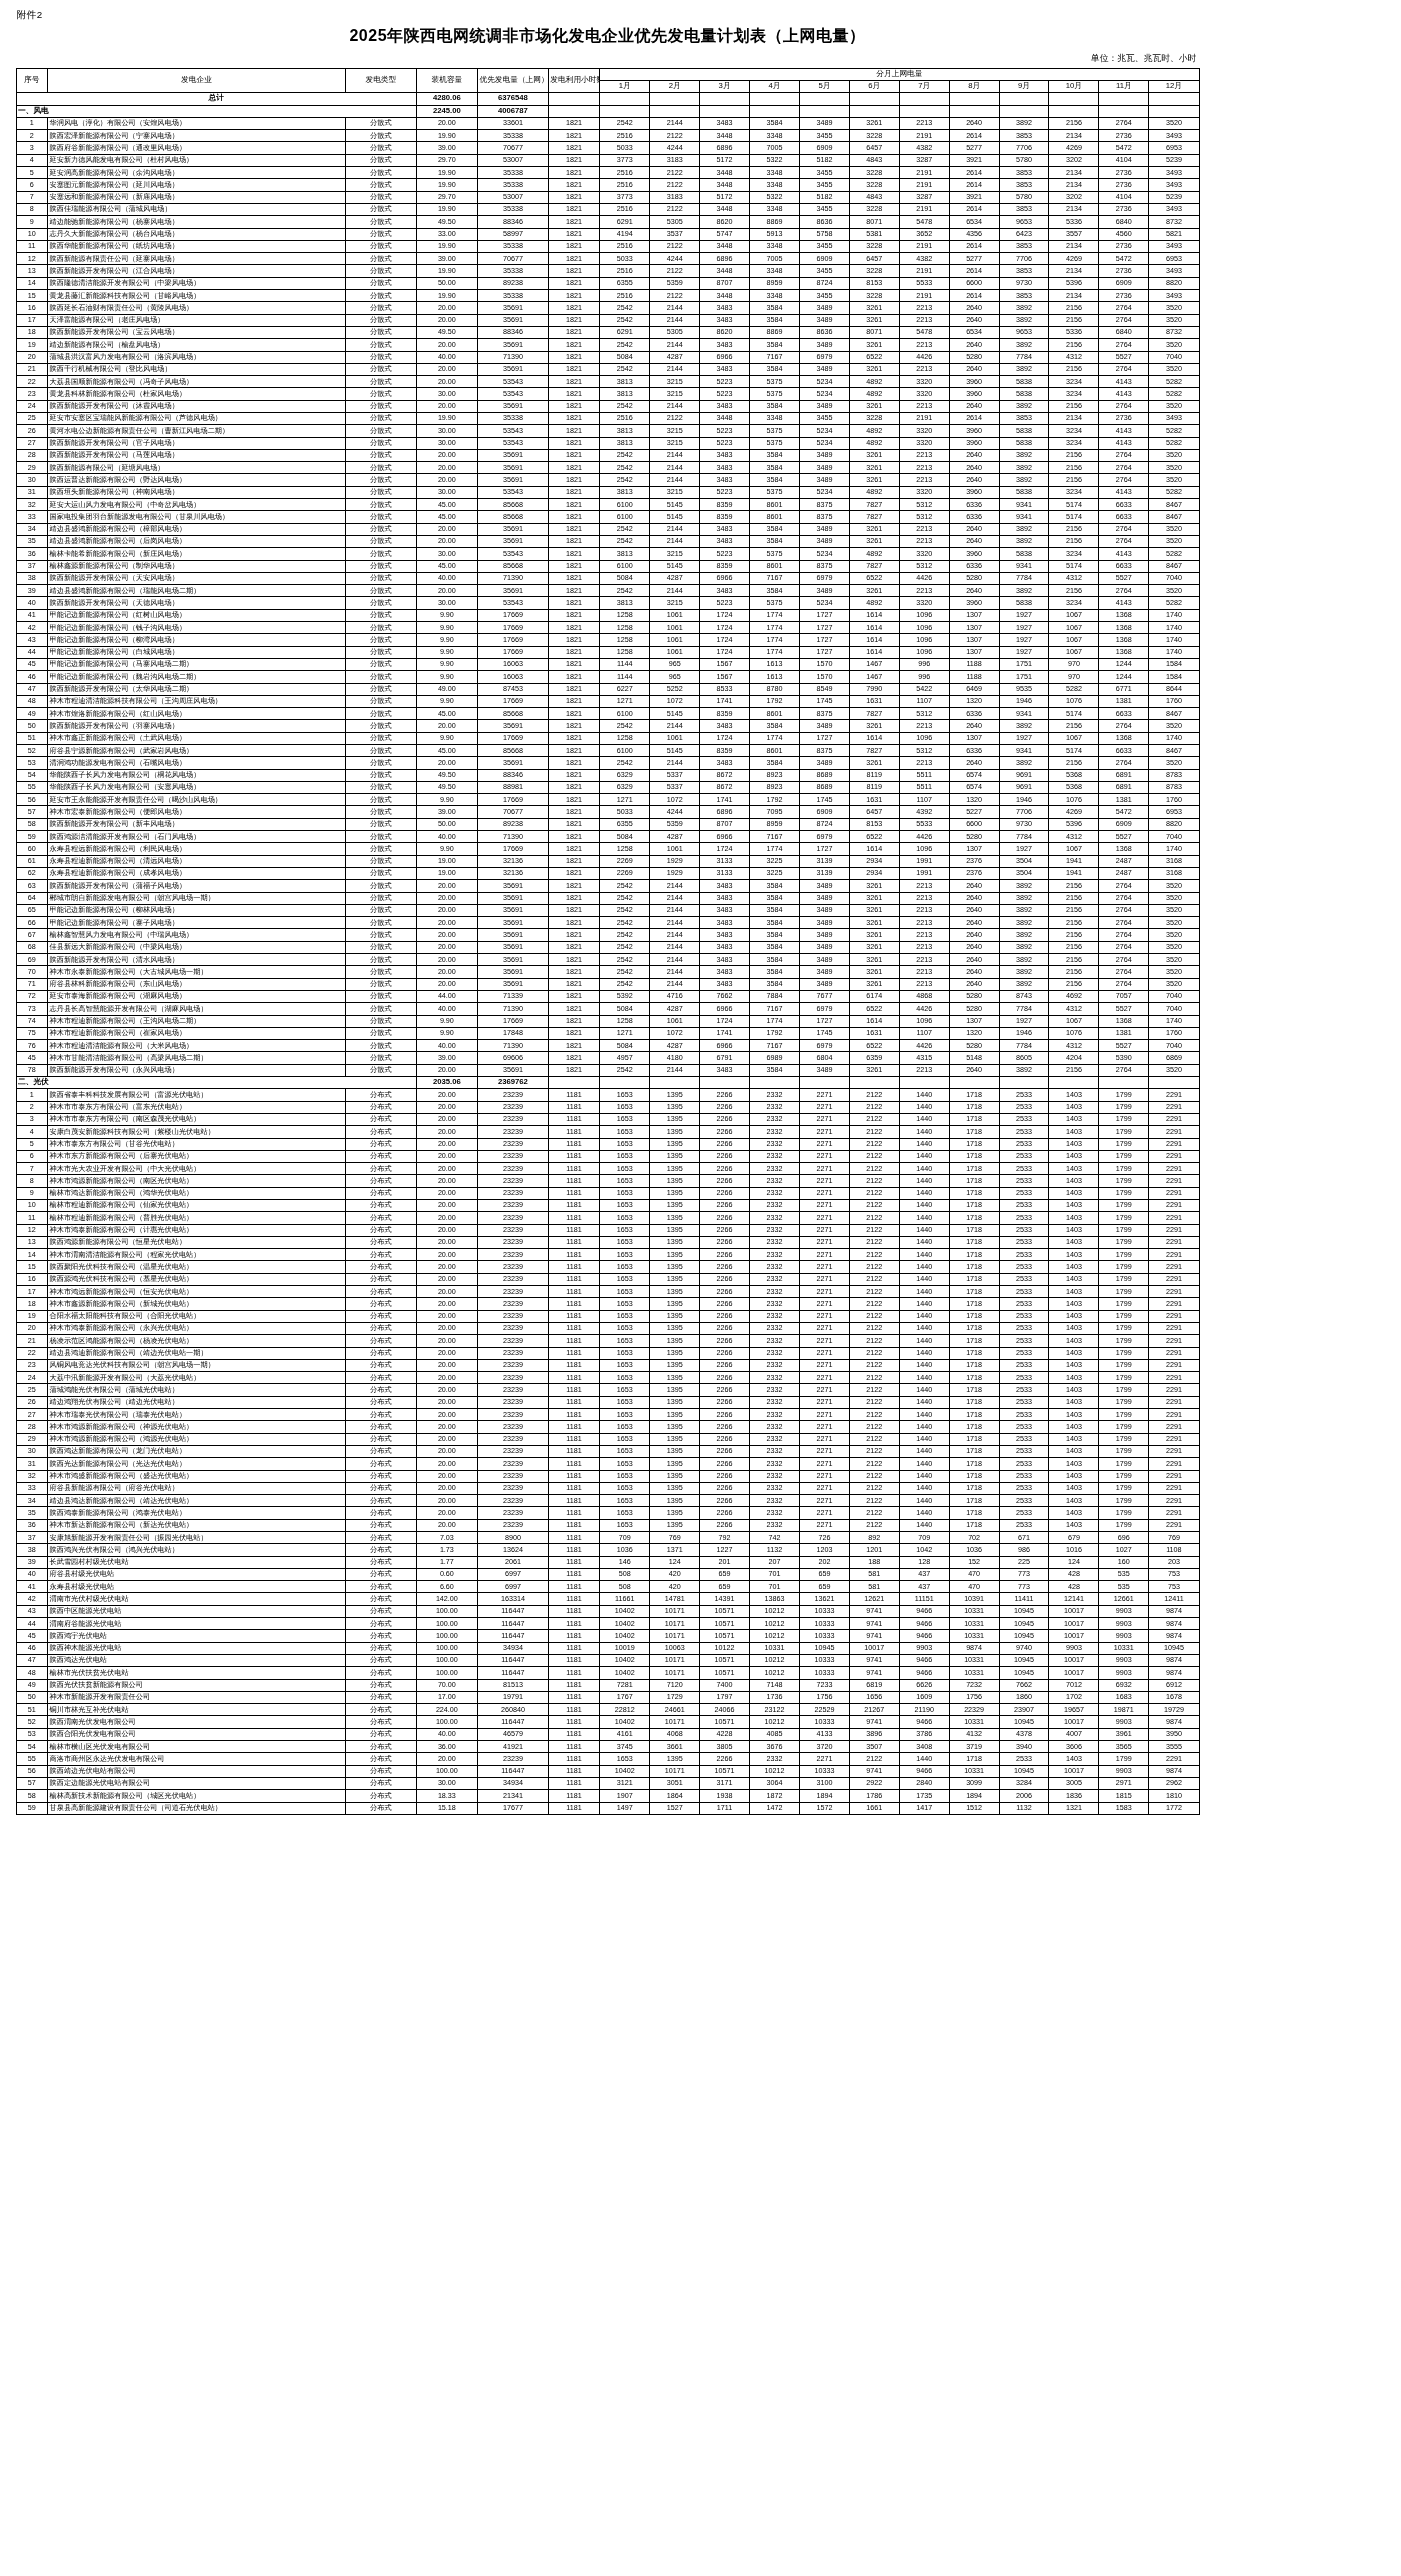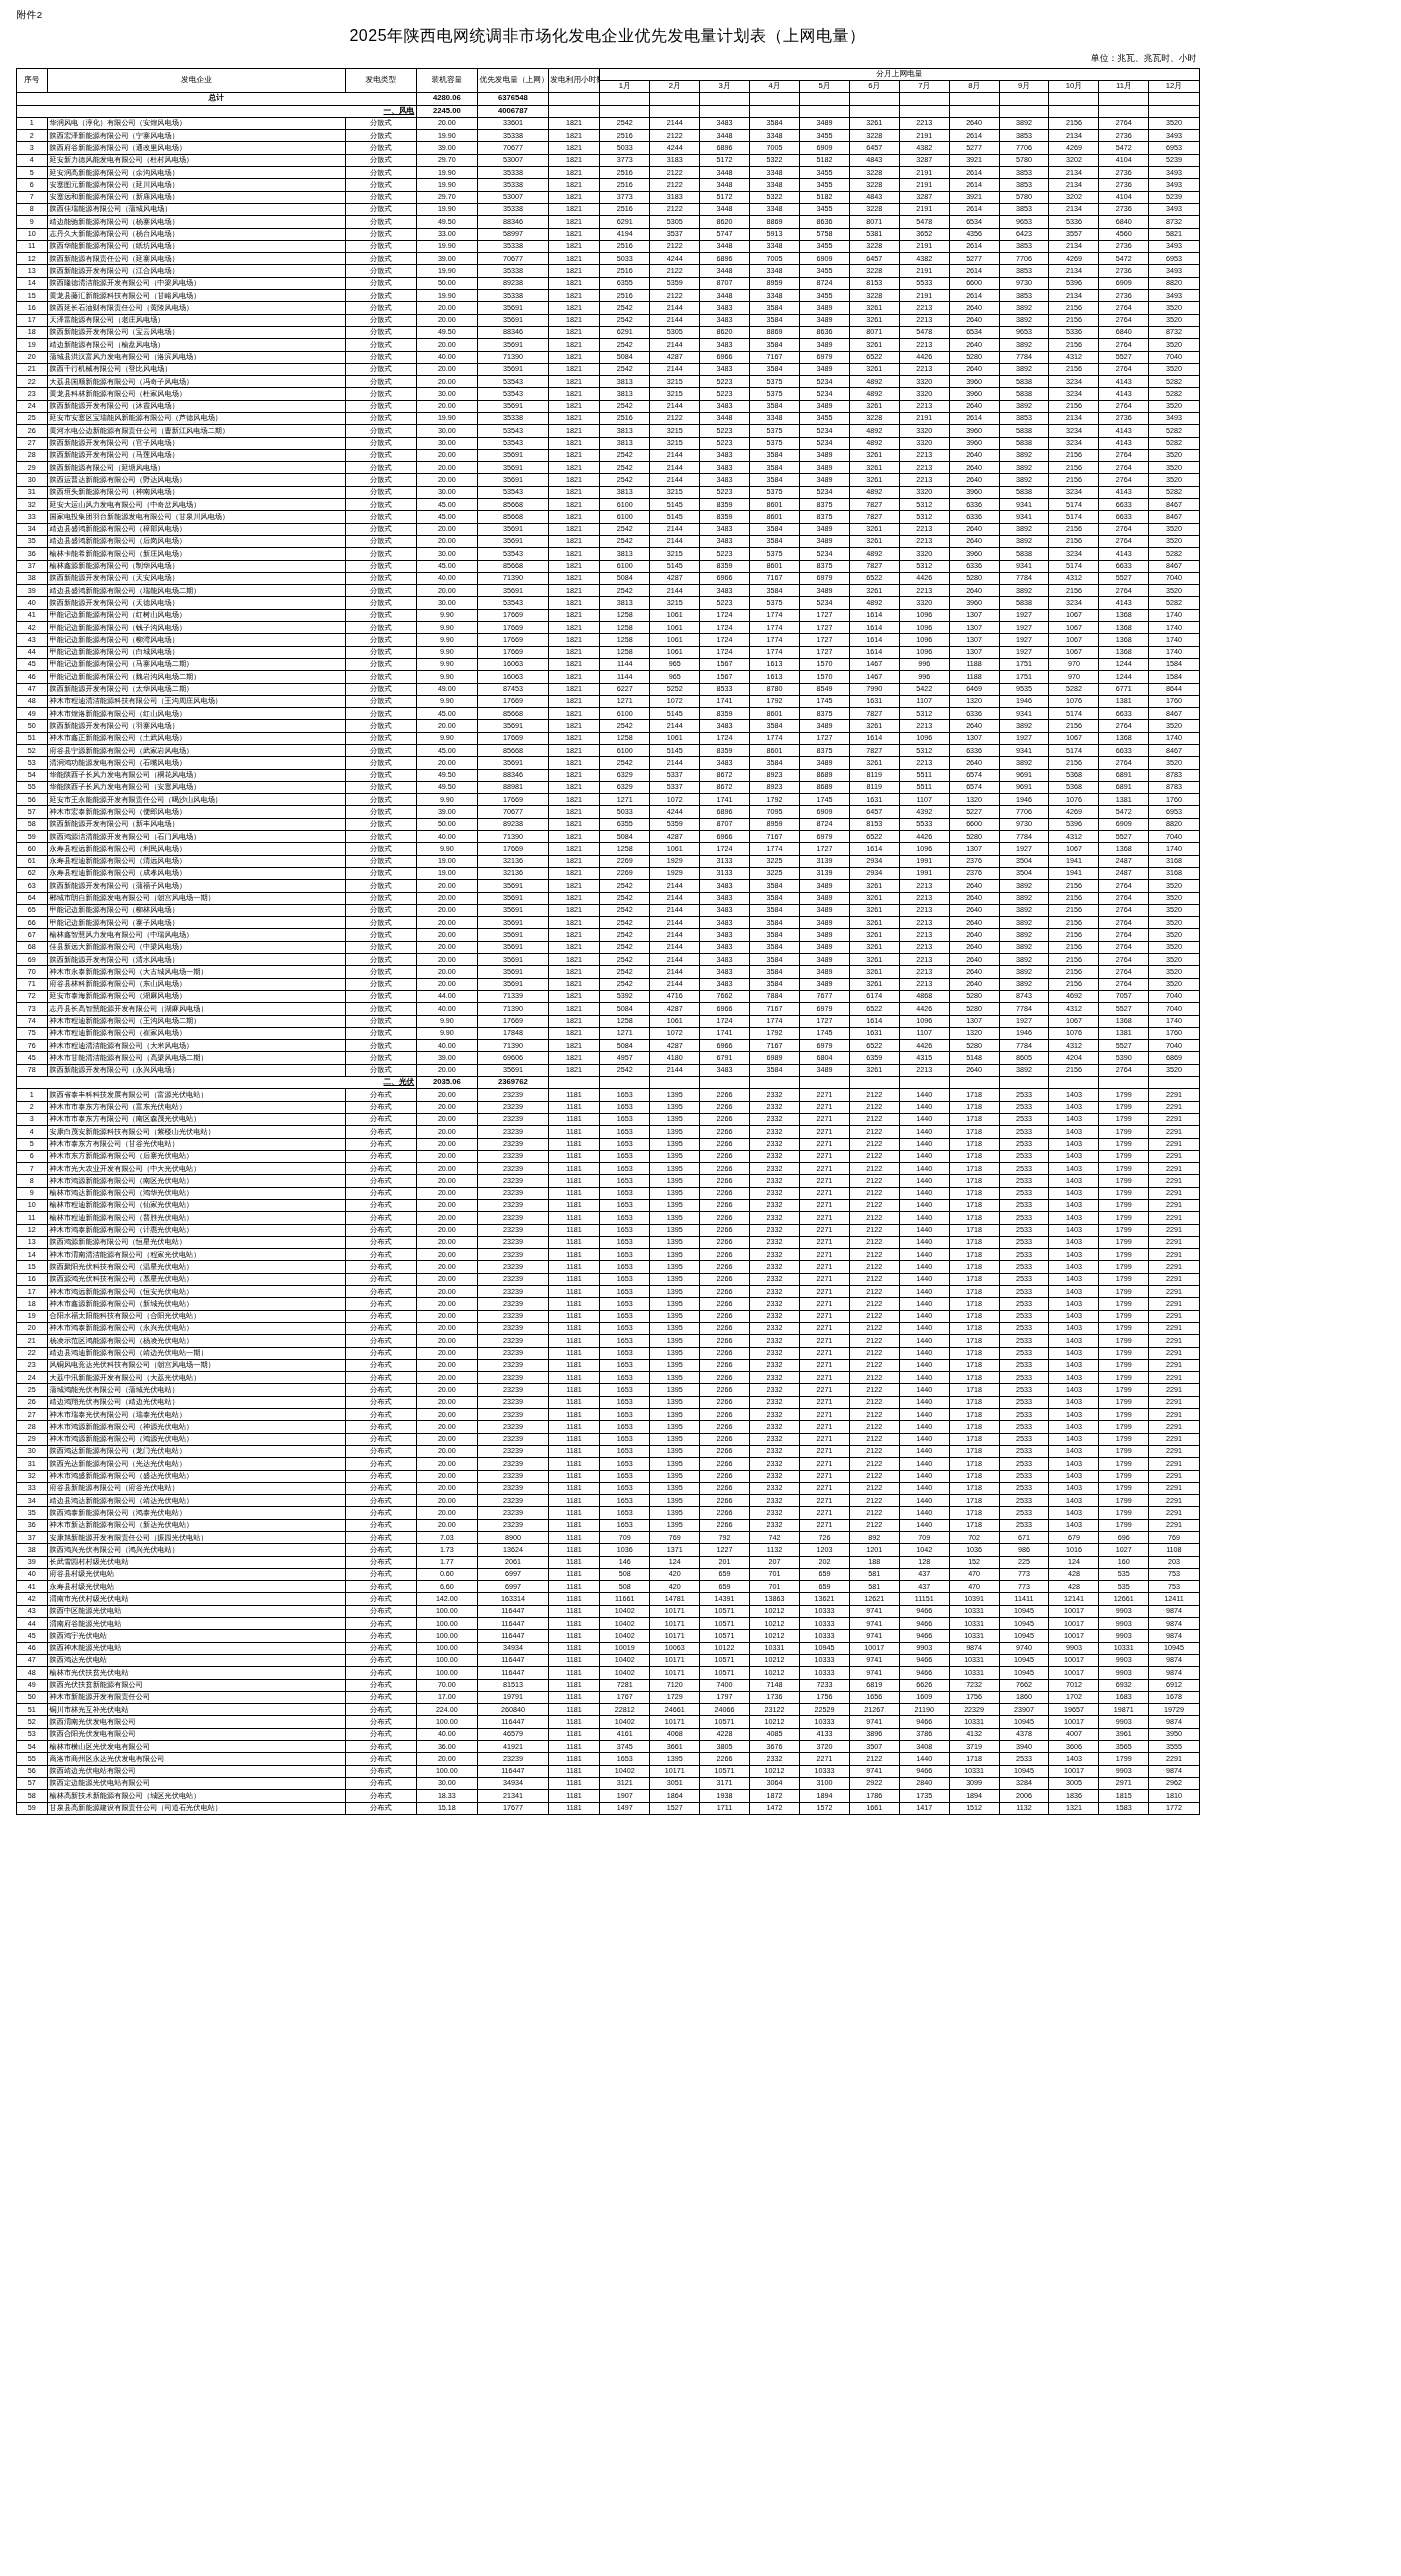--- a/index.html
+++ b/index.html
@@ -15,21 +15,21 @@
     box-sizing:border-box;
   }
   .attach{
     font-size:9.8px;
     margin:0 0 3.1px 1px;
     letter-spacing:0.3px;
   }
   .doc-title{
     text-align:center;
     font-size:16px;
-    font-weight:normal;
+    font-weight:bold;
     margin:4.1px 0 5.2px 0;
     letter-spacing:0.5px;
   }
   .unit-line{
     text-align:right;
     font-size:8.8px;
     margin:0 3.1px 3.1px 0;
     font-family:Liberation Mono, monospace;
   }
   table.plan{
@@ -41,21 +41,21 @@
   table.plan td, table.plan th{
     border:0.5px solid #000;
     padding:0.5px 1.5px;
     line-height:1.15;
     height:10.3px;
     overflow:hidden;
     white-space:nowrap;
   }
   th{font-weight:normal;text-align:center;font-size:7.7px;}
   .c{text-align:center;}
-  .l{text-align:right;text-decoration:underline;}
+  .l{text-align:left;}
   .hdr td,.hdr th{font-size:7.7px;text-align:center;vertical-align:middle;}
   .total-row td{font-weight:bold;font-size:7.7px;}
   .sect-row td{font-weight:bold;font-size:7.7px;}
   col.idx{width:19.6px;}
   col.ent{width:185px;}
   col.typ{width:44px;}
   col.cap{width:38px;}
   col.gen{width:44px;}
   col.hrs{width:32px;}
   col.mon{width:31px;}

